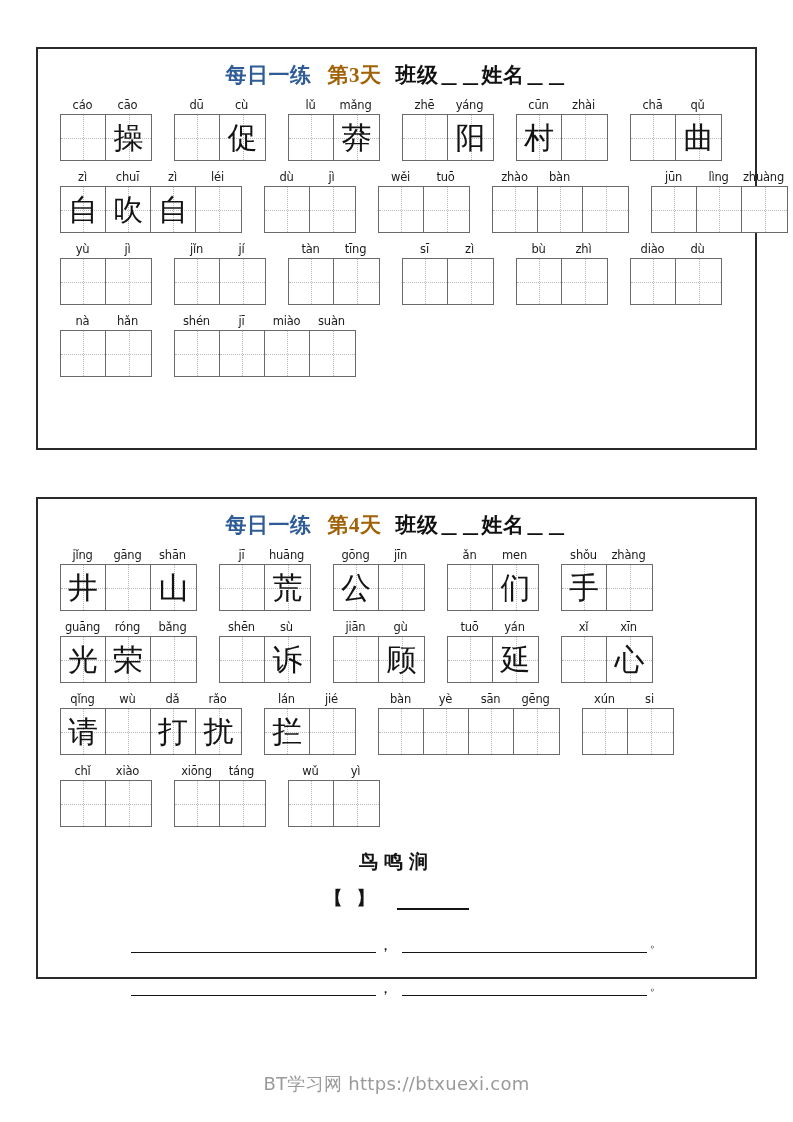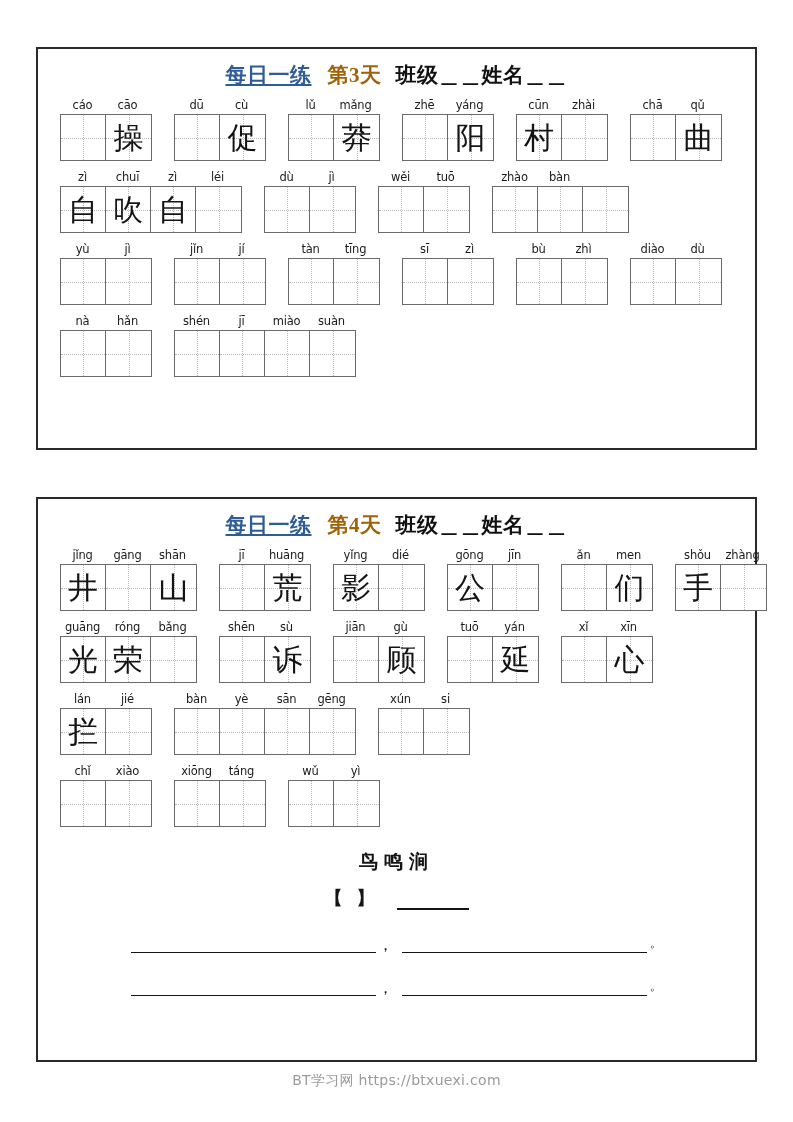--- a/index.html
+++ b/index.html
@@ -15,32 +15,32 @@
     overflow: hidden;
   }
 
   .page {
     position: absolute;
     border: 2px solid #2a2a2a;
     background: #ffffff;
     box-sizing: border-box;
   }
   #worksheet-1 { left: 36px; top: 47px; width: 721px; height: 403px; }
-  #worksheet-2 { left: 36px; top: 497px; width: 721px; height: 565px; }
+  #worksheet-2 { left: 36px; top: 497px; width: 721px; height: 482px; }
 
   .sheet-title {
     text-align: center;
     margin-top: 12px;
     font-size: 21px;
     font-weight: bold;
     letter-spacing: 0.5px;
     white-space: nowrap;
     font-family: "Liberation Serif", "DejaVu Serif", serif;
   }
-  .title-main { color: #2F5C96; text-decoration: underline; }
+  .title-main { color: #2F5C96; }
   .title-day  { color: #a16207; }
   .title-info { color: #111111; margin-left: 14px; margin-top: 7px; }
   .title-gap { display: inline-block; width: 16px; }
 
   .rows { padding: 0 0 0 0; }
 
   .row {
     display: flex;
     align-items: flex-end;
     margin-top: 9px;
@@ -173,21 +173,21 @@
     align-self: flex-start;
   }
 
   
   #watermark {
     position: absolute;
     left: 0;
     right: 0;
     top: 1072px;
     text-align: center;
-    font-size: 14px;
+    font-size: 18px;
     color: #9a9a9a;
     font-family: "DejaVu Sans", "Liberation Sans", sans-serif;
     letter-spacing: 0.3px;
   }
 </style>
 </head>
 <body>
 
 <div class="page" id="worksheet-1">
   <div class="sheet-title">
@@ -313,20 +313,32 @@
           <div class="pinyin-row">
             <span class="pinyin">zhào</span>
             <span class="pinyin">bàn</span>
           </div>
           <div class="cells">
             <div class="cell"></div>
             <div class="cell"></div>
             <div class="cell"></div>
           </div>
         </div>
+        <div class="group">
+          <div class="pinyin-row">
+            <span class="pinyin">jūn</span>
+            <span class="pinyin">lìng</span>
+            <span class="pinyin">zhuàng</span>
+          </div>
+          <div class="cells">
+            <div class="cell"></div>
+            <div class="cell"></div>
+            <div class="cell"></div>
+          </div>
+        </div>
       </div>
       <div class="row">
         <div class="group">
           <div class="pinyin-row">
             <span class="pinyin">yù</span>
             <span class="pinyin">jì</span>
           </div>
           <div class="cells">
             <div class="cell"></div>
             <div class="cell"></div>
@@ -441,32 +453,20 @@
           </div>
           <div class="cells">
             <div class="cell"></div>
             <div class="cell">
               <span class="glyph">荒</span>
             </div>
           </div>
         </div>
         <div class="group">
           <div class="pinyin-row">
-            <span class="pinyin">yǐng</span>
-            <span class="pinyin">dié</span>
-          </div>
-          <div class="cells">
-            <div class="cell">
-              <span class="glyph">影</span>
-            </div>
-            <div class="cell"></div>
-          </div>
-        </div>
-        <div class="group">
-          <div class="pinyin-row">
             <span class="pinyin">gōng</span>
             <span class="pinyin">jīn</span>
           </div>
           <div class="cells">
             <div class="cell">
               <span class="glyph">公</span>
             </div>
             <div class="cell"></div>
           </div>
         </div>
@@ -555,20 +555,40 @@
           </div>
           <div class="cells">
             <div class="cell"></div>
             <div class="cell">
               <span class="glyph">心</span>
             </div>
           </div>
         </div>
       </div>
       <div class="row">
+        <div class="group">
+          <div class="pinyin-row">
+            <span class="pinyin">qǐng</span>
+            <span class="pinyin">wù</span>
+            <span class="pinyin">dǎ</span>
+            <span class="pinyin">rǎo</span>
+          </div>
+          <div class="cells">
+            <div class="cell">
+              <span class="glyph">请</span>
+            </div>
+            <div class="cell"></div>
+            <div class="cell">
+              <span class="glyph">打</span>
+            </div>
+            <div class="cell">
+              <span class="glyph">扰</span>
+            </div>
+          </div>
+        </div>
         <div class="group">
           <div class="pinyin-row">
             <span class="pinyin">lán</span>
             <span class="pinyin">jié</span>
           </div>
           <div class="cells">
             <div class="cell">
               <span class="glyph">拦</span>
             </div>
             <div class="cell"></div>

